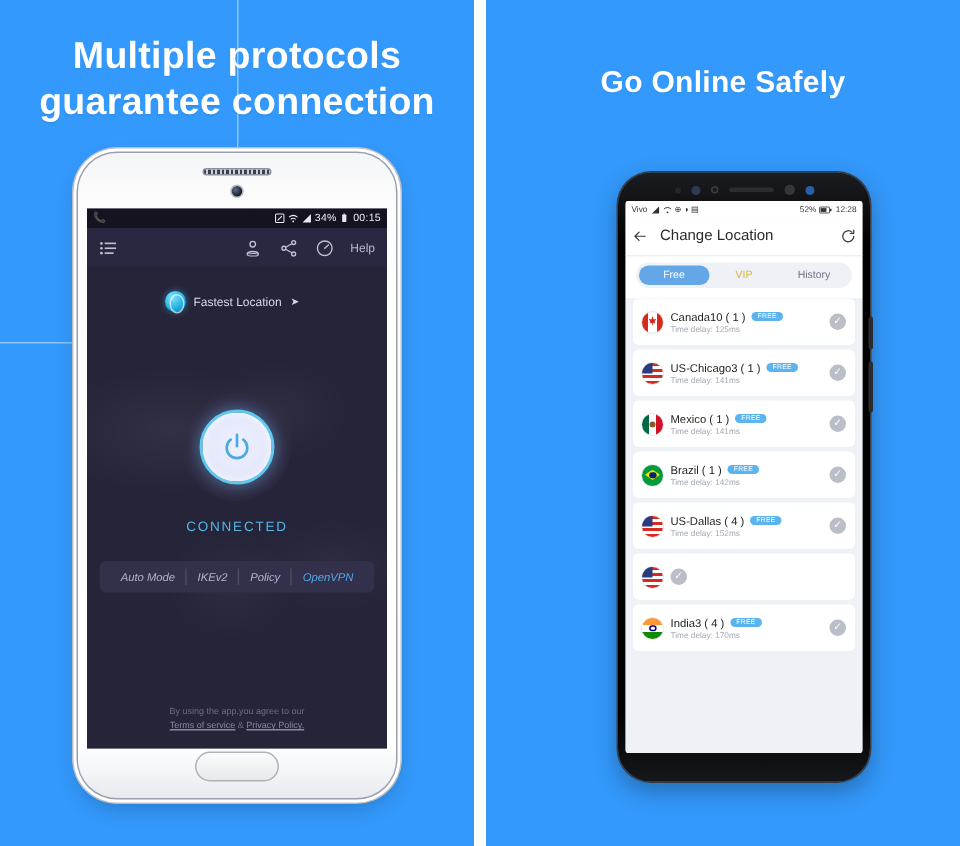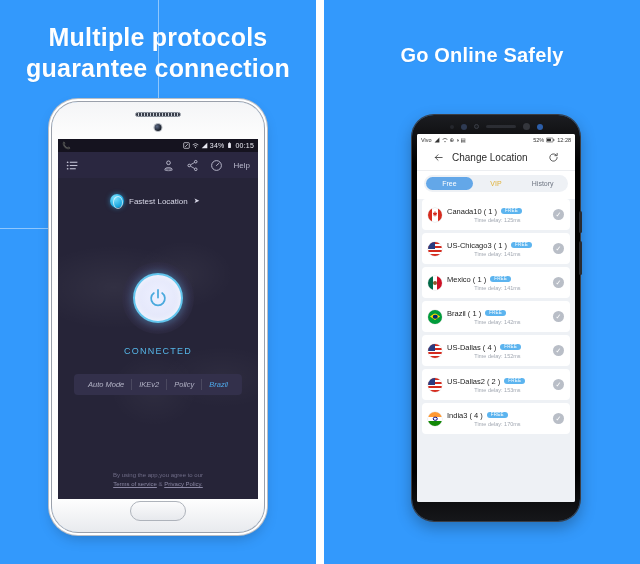--- a/index.html
+++ b/index.html
@@ -180,21 +180,21 @@
   }
   .statusbar-r {
     height:11px; background:#ffffff; color:#333;
     display:flex; align-items:center; justify-content:space-between;
     padding:0 4px; font-size:5.5px;
   }
   .sb-r-left, .sb-r-right { display:flex; align-items:center; gap:2px; }
 
   .appbar-r {
     height:26px; background:#ffffff;
-    display:flex; align-items:center; padding:0 16px; gap:8px;
+    display:flex; align-items:center; padding:0 4px; gap:8px;
     border-bottom:1px solid #eceef1;
   }
   .appbar-title { font-size:10px; color:#2b2b2b; flex:1; }
   .ico-r { width:11px; height:11px; display:block; color:#444; }
 
   .tabs-r {
     background:#ffffff; padding:4px 7px 7px;
     display:flex; align-items:center;
   }
   .tabs-inner {
@@ -213,21 +213,21 @@
     height:304px; overflow:hidden;
   }
   .row-r {
     background:#fff; border-radius:4px; margin-bottom:3px;
     height:31px; display:flex; align-items:center; padding:0 6px; gap:5px;
   }
   .flag {
     width:14px; height:14px; border-radius:50%; flex:0 0 14px;
     overflow:hidden; position:relative; box-shadow:0 0 0 .5px rgba(0,0,0,.12);
   }
-  .row-mid { flex:1; min-width:0; display:flex; flex-direction:column; gap:1px;text-align:center; }
+  .row-mid { flex:1; min-width:0; display:flex; flex-direction:column; gap:1px; }
   .row-top { display:flex; align-items:center; gap:4px; }
   .row-name { font-size:7.5px; color:#222; white-space:nowrap; }
   .badge-free {
     font-size:4.5px; color:#fff; background:#5cb4ef;
     border-radius:5px; padding:1px 4px; letter-spacing:.2px; line-height:1;
   }
   .row-delay { font-size:5.5px; color:#a2a8b2; white-space:nowrap; }
   .check {
     width:11px; height:11px; border-radius:50%; flex:0 0 11px;
     background:#b9bec7; display:flex; align-items:center; justify-content:center;
@@ -344,21 +344,21 @@
               </svg>
             </div>
           </div>
 
           <div class="connected">CONNECTED</div>
 
           <div class="protocols">
             <span class="proto">Auto Mode</span>
             <span class="proto">IKEv2</span>
             <span class="proto">Policy</span>
-            <span class="proto">Brazil</span>
+            <span class="proto">OpenVPN</span>
           </div>
 
           <div class="legal">
             <div>By using the app,you agree to our</div>
             <div>
               <a href="#">Terms of service</a><span> &amp; </span><a href="#">Privacy Policy.</a>
             </div>
           </div>
         </div>
 
@@ -483,27 +483,20 @@
                 <div class="row-top">
                   <span class="row-name">US-Dallas ( 4 )</span>
                   <span class="badge-free">FREE</span>
                 </div>
                 <div class="row-delay">Time delay: 152ms</div>
               </div>
               <span class="check">✓</span>
             </div>
             <div class="row-r">
               <span class="flag f-us"><i></i><b></b></span>
-              <div class="row-mid">
-                <div class="row-top">
-                  <span class="row-name">US-Dallas2 ( 2 )</span>
-                  <span class="badge-free">FREE</span>
-                </div>
-                <div class="row-delay">Time delay: 153ms</div>
-              </div>
               <span class="check">✓</span>
             </div>
             <div class="row-r">
               <span class="flag f-in"><i></i><b></b></span>
               <div class="row-mid">
                 <div class="row-top">
                   <span class="row-name">India3 ( 4 )</span>
                   <span class="badge-free">FREE</span>
                 </div>
                 <div class="row-delay">Time delay: 170ms</div>

